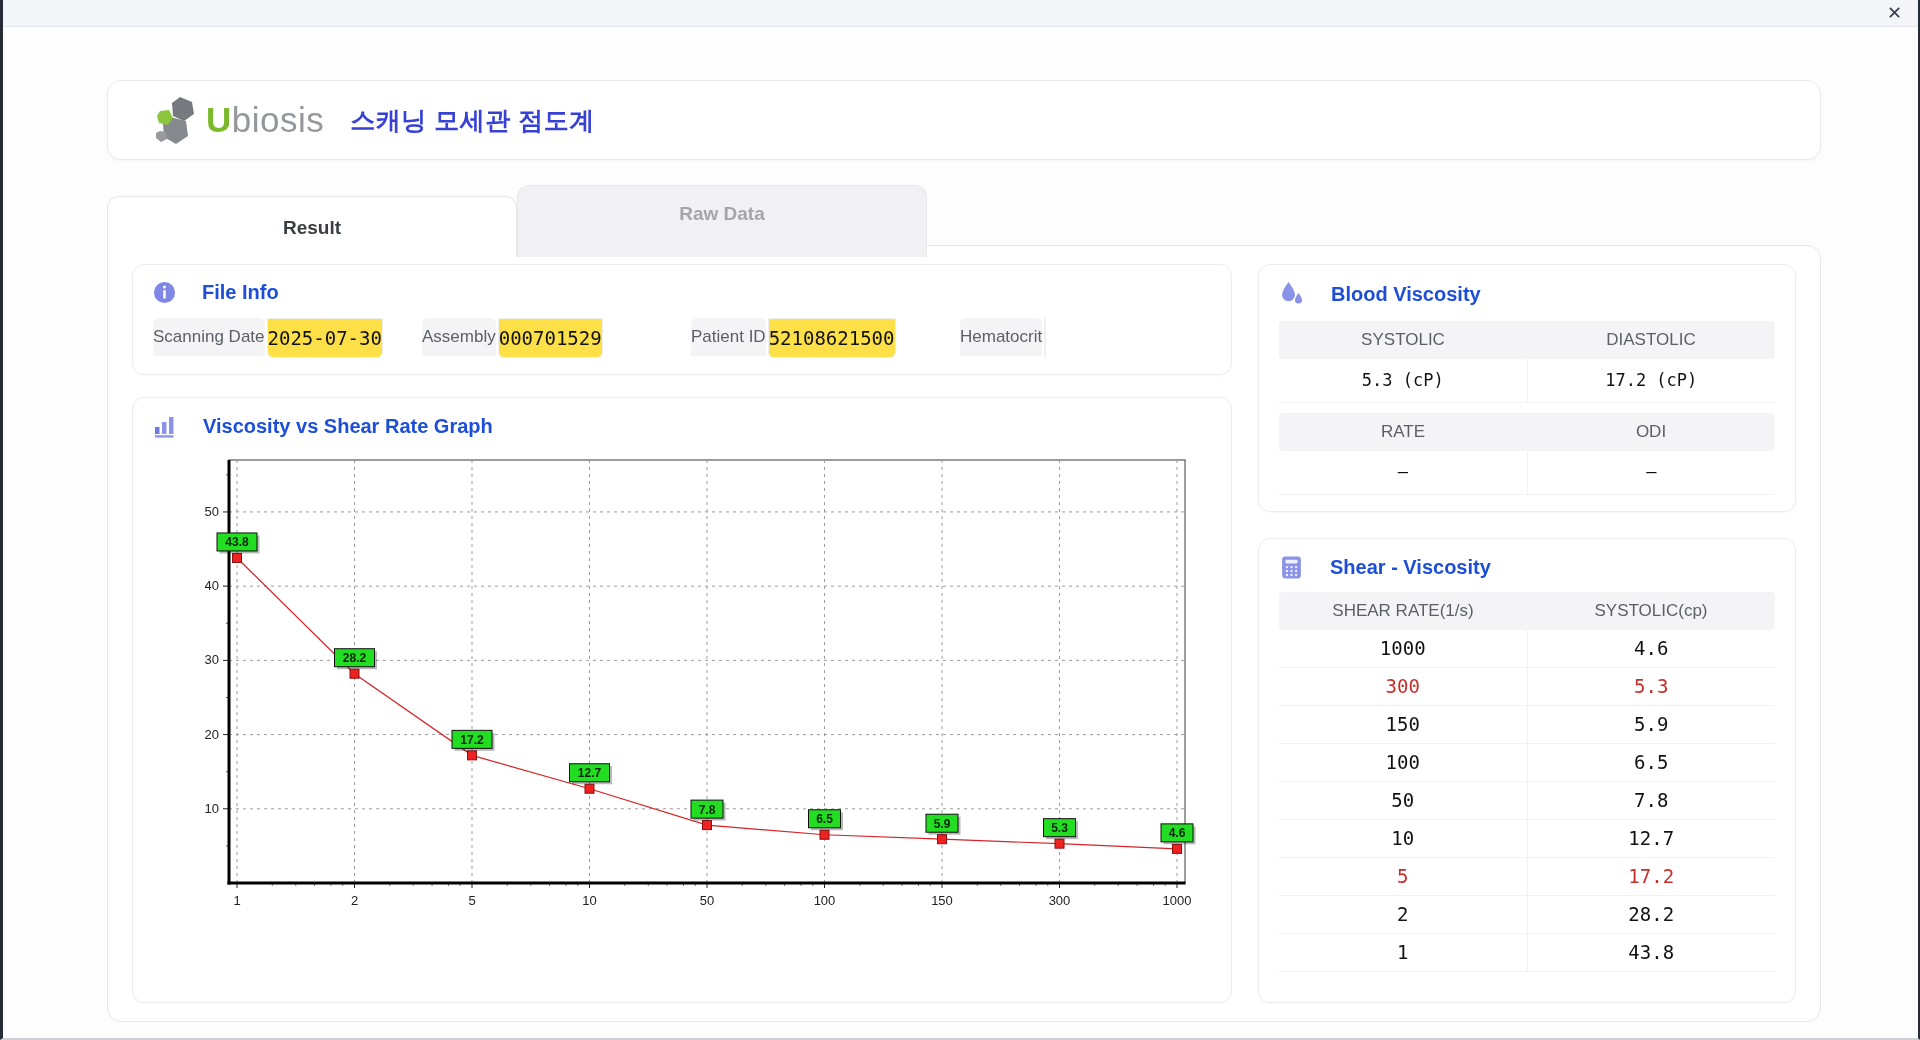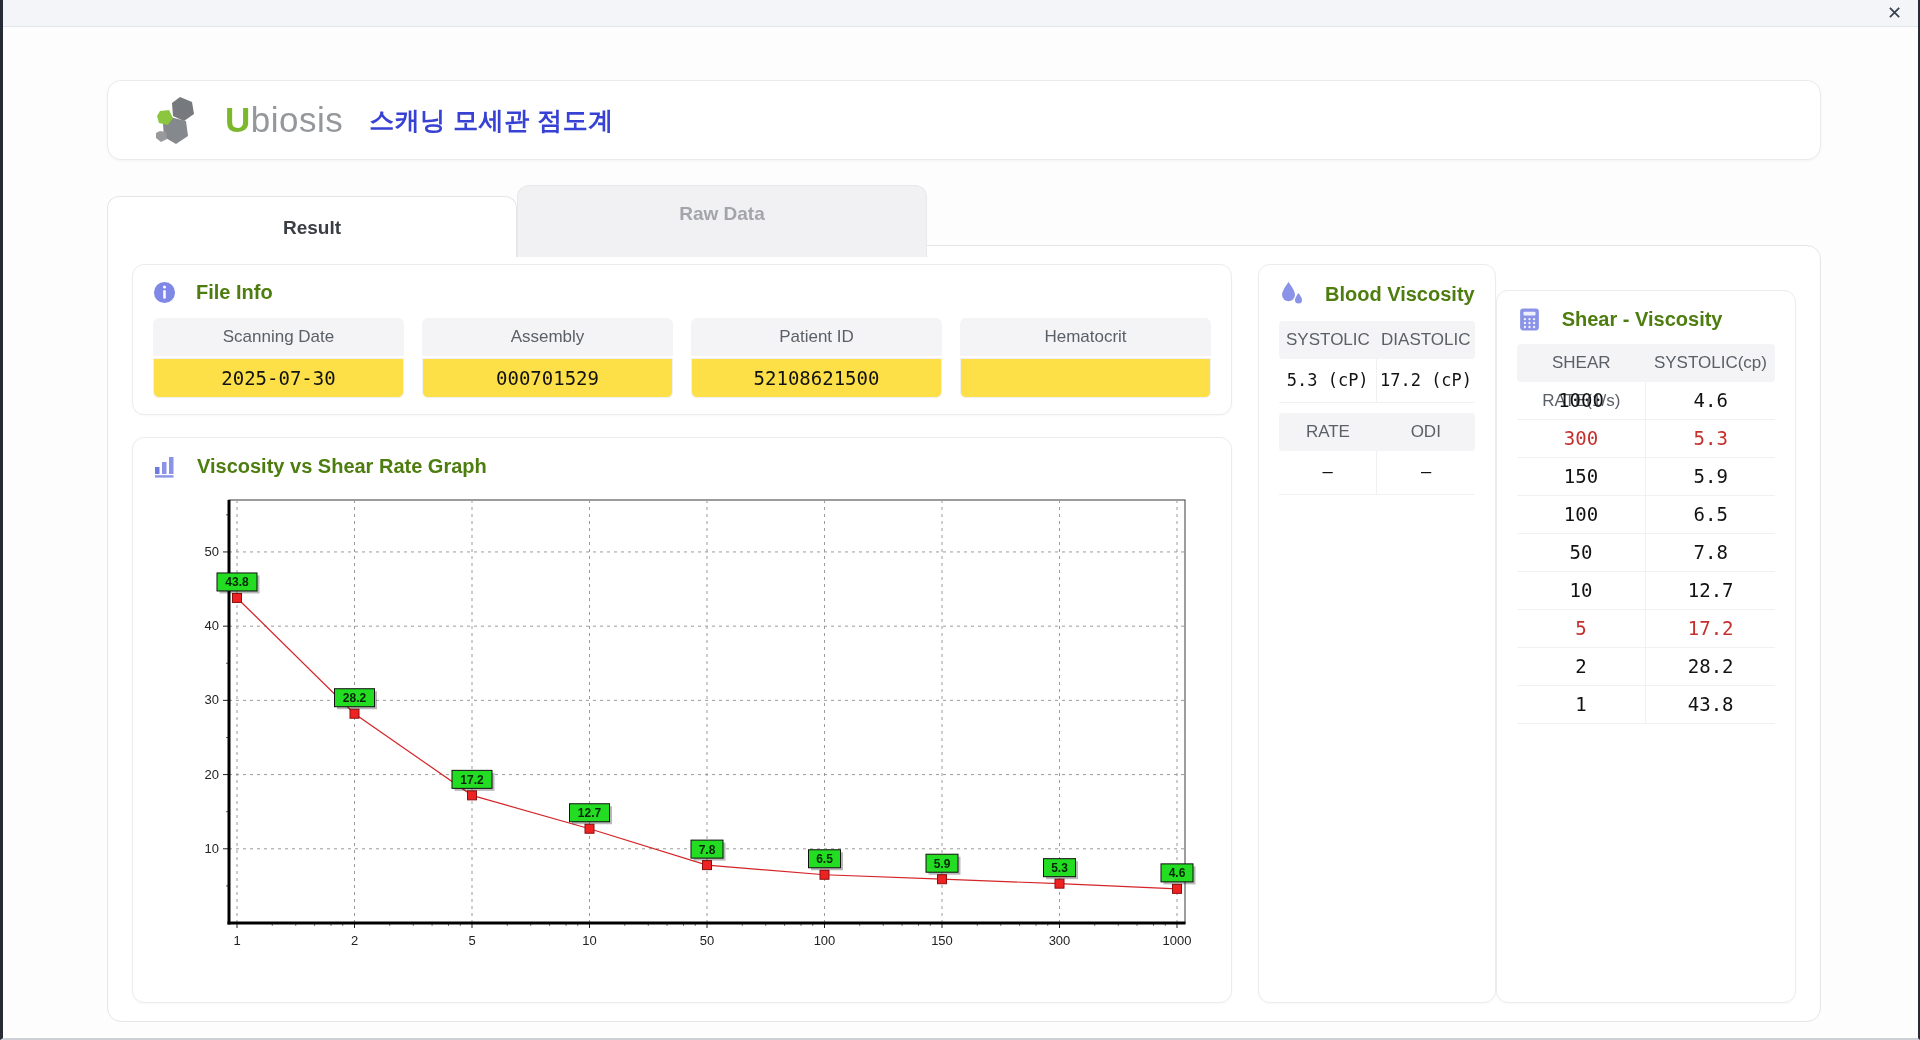--- a/index.html
+++ b/index.html
@@ -23,21 +23,21 @@
     font-size:18px;line-height:18px;color:#3c4250;cursor:pointer;
     font-family:"DejaVu Sans", sans-serif;
   }
   
   .header-card{
     position:absolute;left:104px;top:80px;width:1714px;height:80px;
     background:#fff;border:1px solid #ebebee;border-radius:14px;
     box-shadow:0 1px 3px rgba(0,0,0,.04);
     display:flex;align-items:center;padding:0 48px;
   }
-  .logo{ display:flex;align-items:center;gap:23px; }
+  .logo{ display:flex;align-items:center;gap:4px; }
   .logo-text{ font-size:35px;letter-spacing:.5px; }
   .logo-u{ color:#7cb82c;font-weight:bold; }
   .logo-rest{ color:#94979b; }
   .app-title{ margin-left:26px;font-size:25px;font-weight:bold;color:#3742d4;letter-spacing:.5px; }
   
   .tabs{ position:absolute;left:104px;top:185px;display:flex;align-items:flex-end;z-index:3;justify-content:center; }
   .tab{
     width:410px;text-align:center;font-size:19px;font-weight:bold;
     border-radius:12px 12px 0 0;cursor:pointer;
   }
@@ -50,30 +50,30 @@
     background:#f1f1f3;color:#a3a5aa;border:1px solid #e8e8eb;border-bottom:none;
     height:72px;line-height:56px;
   }
   
   .content-card{
     position:absolute;left:104px;top:245px;width:1714px;height:777px;
     background:#fff;border:1px solid #e6e6e9;border-radius:0 14px 14px 14px;
     padding:18px 24px;display:flex;gap:26px;z-index:2;
   }
   .left-col{ width:1100px;display:flex;flex-direction:column; }
-  .right-col{ flex:1;display:flex;}
+  .right-col{ flex:1;display:flex;flex-direction:column; }
   .panel{
     background:#fff;border:1px solid #ececef;border-radius:12px;
     box-shadow:0 1px 2px rgba(0,0,0,.03);padding:16px 20px;
   }
-  .panel-title{ display:flex;align-items:center;gap:20px;font-size:20px;font-weight:bold;color:#4d7c0f; }
+  .panel-title{ display:flex;align-items:center;gap:26px;font-size:20px;font-weight:bold;color:#1d4ed8; }
   .panel-title svg{ flex:none; }
   
   .fileinfo-fields{ display:flex;gap:18px;margin-top:14px; }
-  .fi-field{ flex:1;display:flex;flex-direction:column;gap:2px; }
+  .fi-field{ flex:1;display:flex;flex-direction:row;gap:2px; }
   .fi-label{
     background:#f4f4f6;border-radius:6px 6px 0 0;height:38px;line-height:38px;
     text-align:center;font-size:17px;color:#5b6067;
   }
   .fi-value{
     background:#fde047;border:1px solid #f0f0f2;border-radius:0 0 6px 6px;height:40px;line-height:38px;
     text-align:center;font-size:19px;color:#121212;
     font-family:"DejaVu Sans Mono","Liberation Mono",monospace;
   }
   

